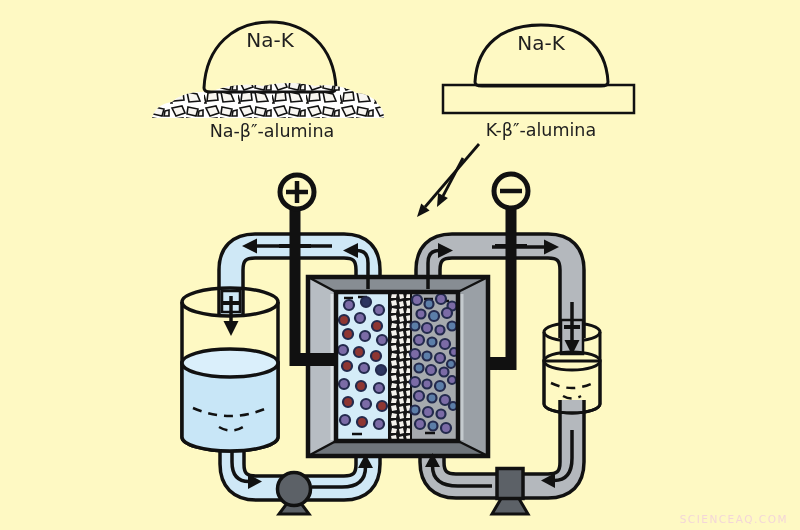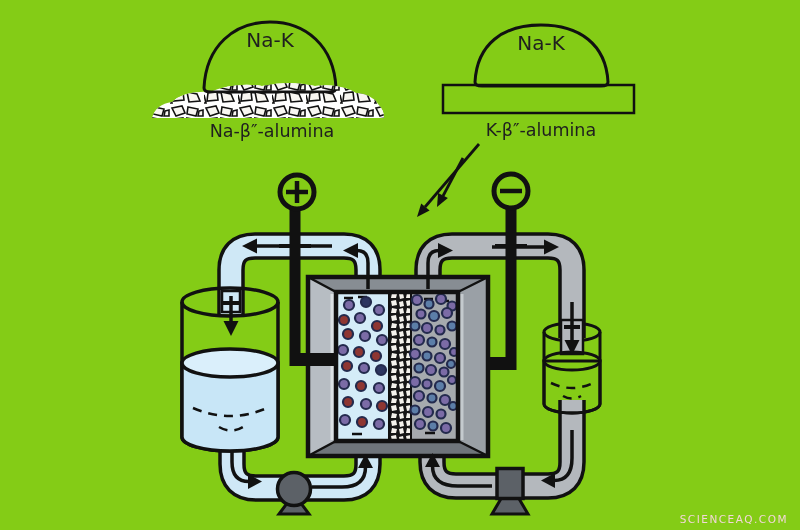--- a/index.html
+++ b/index.html
@@ -1,16 +1,16 @@
 <!DOCTYPE html>
 <html style="--outline: #111111; --text: #1f1f1f; --watermark: #f3d6d8; --anolyte: #cfe8f6; --anolyte_deep: #c8e6f7; --anolyte_surface: #daeffb; --catholyte: #b4b8bd; --catholyte_deep: #989ca1; --left_liquid: #d4ecf8; --right_liquid: #a6aaae; --cell_left_wall: #b7bdc3; --cell_top_wall: #878d93; --cell_right_wall: #9aa0a6; --cell_bottom_wall: #6f757b; --membrane_bg: #161616; --stone: #f8f6f1; --red: #8e3632; --purple: #7b6ba6; --blue: #5c7ea8; --navy: #2c3560; --p_outline: #232a4d; --pump: #5c6167; --droplet_hi: #f5f5f5; --droplet_mid: #c4c6c8; --droplet_lo: #85898d;"><head>
 <meta charset="utf-8">
 <style>
   html,body{margin:0;padding:0;background:#ffffff;}
-  .stage{position:relative;width:800px;height:530px;background:#84cc16;overflow:hidden;
+  .stage{position:relative;width:800px;height:530px;background:#fef9c3;overflow:hidden;
          font-family:"DejaVu Sans","Liberation Sans",sans-serif;}
   svg{display:block;}
   .lbl{fill:var(--text);font-size:17.5px;}
   .drop-lbl{fill:var(--text);font-size:20px;}
   .wm{fill:var(--watermark);font-size:10.5px;letter-spacing:1.5px;}
   .pipe-out{fill:none;stroke:var(--outline);stroke-width:27.5;}
   .pipe-ano{fill:none;stroke:var(--anolyte);stroke-width:20.5;}
   .pipe-cat{fill:none;stroke:var(--catholyte);stroke-width:20.5;}
   .ln{stroke:var(--outline);fill:none;}
   .arrow{stroke:var(--outline);stroke-width:3.5;fill:none;}

